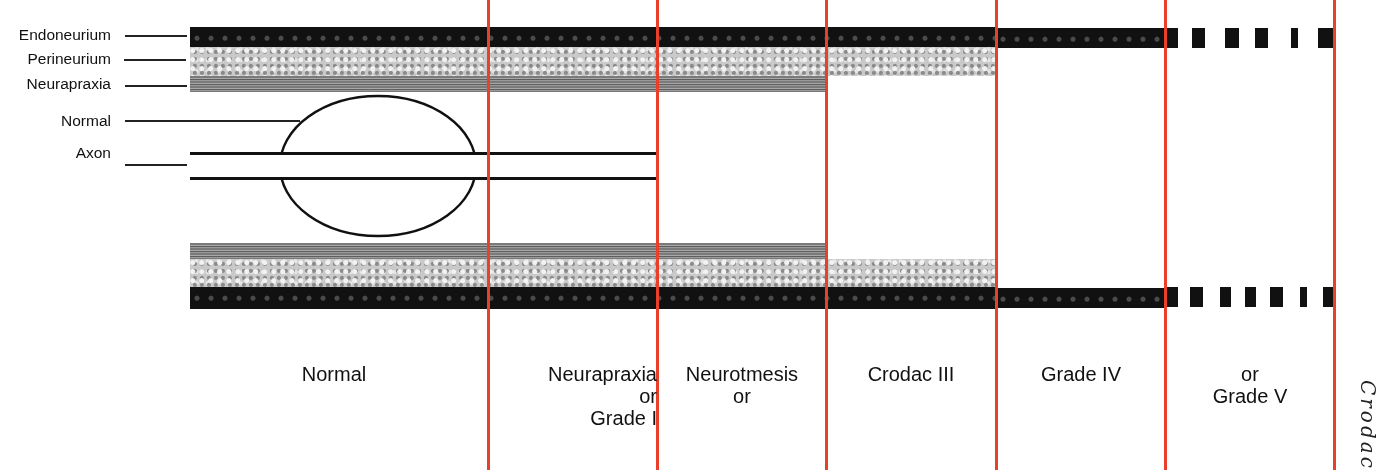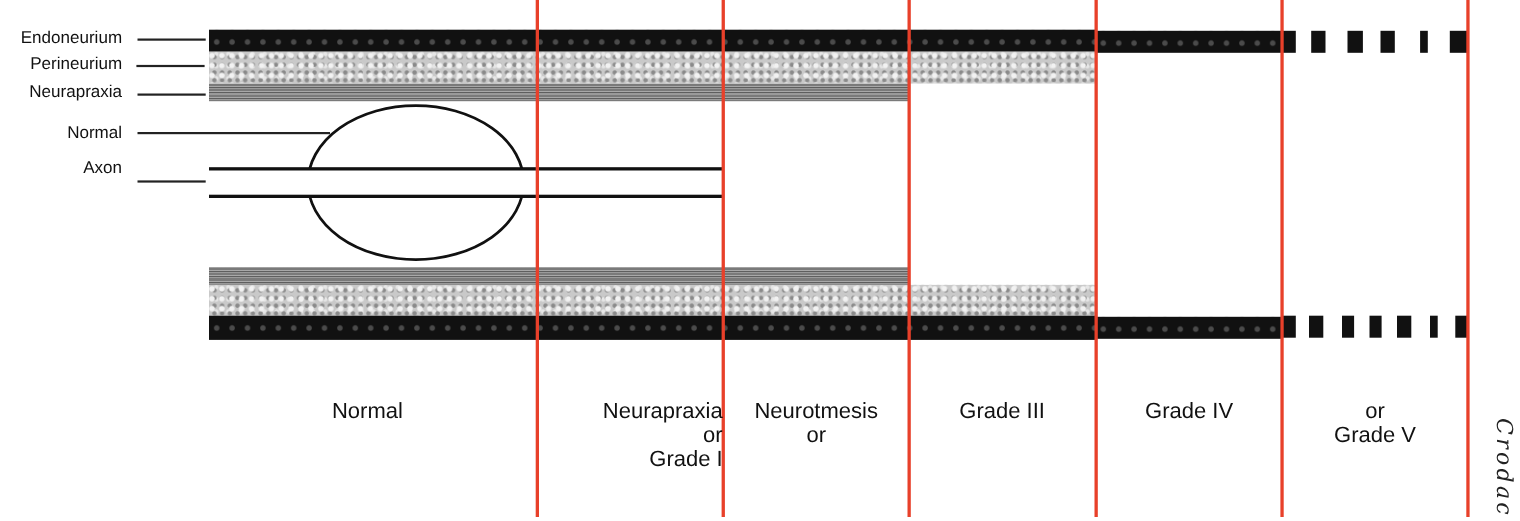--- a/index.html
+++ b/index.html
@@ -86,21 +86,21 @@
 <div class="section-label" style="left:487px;text-align:right;">
   <div>Neurapraxia</div>
   <div>or</div>
   <div>Grade I</div>
 </div>
 <div class="section-label" style="left:657px;">
   <div>Neurotmesis</div>
   <div>or</div>
 </div>
 <div class="section-label" style="left:826px;">
-  <div>Grade III</div>
+  <div>Crodac III</div>
 </div>
 <div class="section-label" style="left:996px;">
   <div>Grade IV</div>
 </div>
 <div class="section-label" style="left:1165px;">
   <div>or</div>
   <div>Grade V</div>
 </div>
 
 <div class="signature">Crodac</div>

